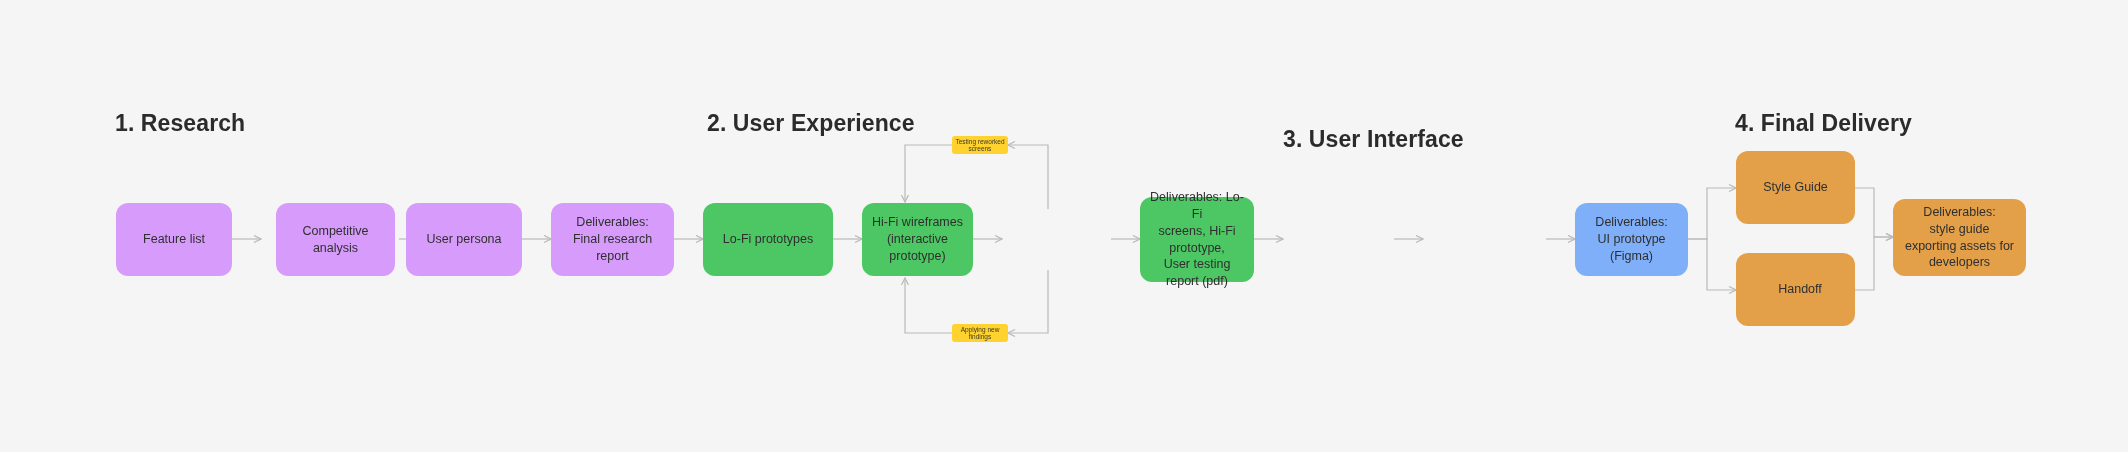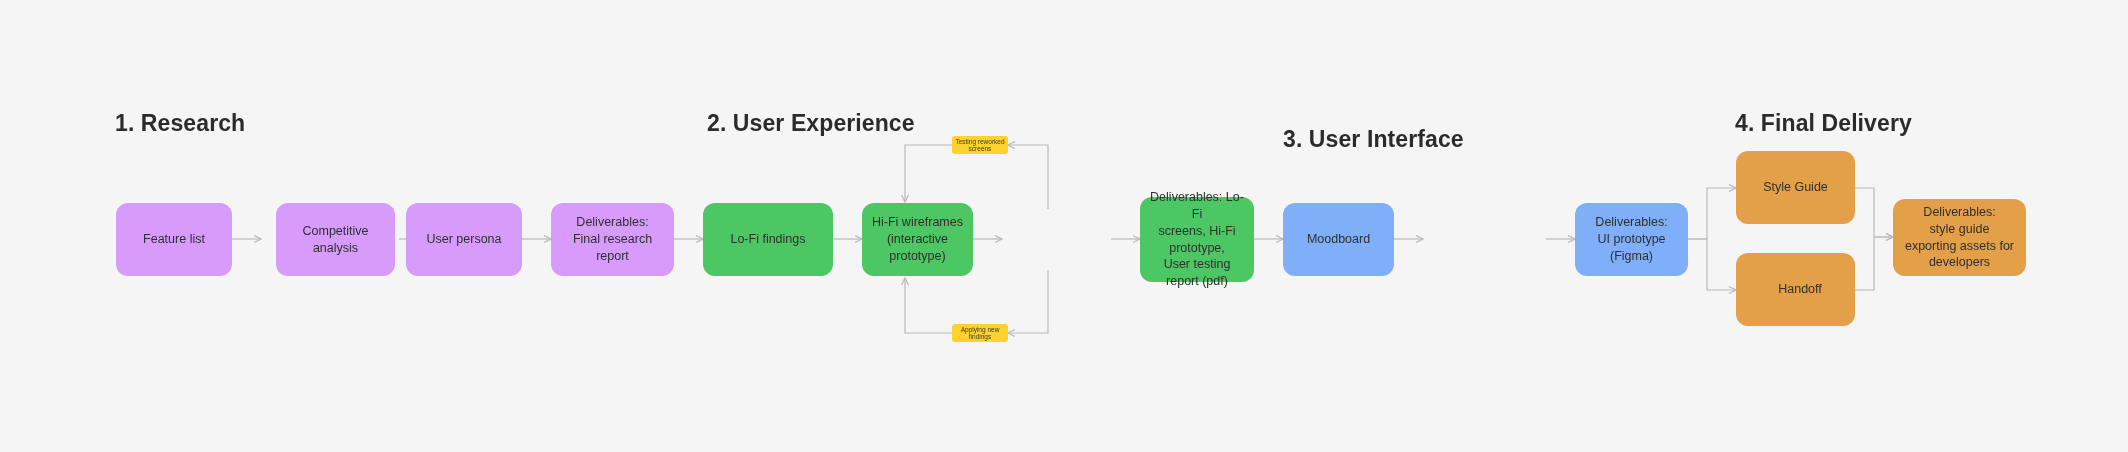--- a/index.html
+++ b/index.html
@@ -124,21 +124,21 @@
   </div>
   <div class="node" style="left:551px; top:203px; width:123px; height:73px; background:#D79CFB;">
     <div>
       <span>Deliverables:</span>
       <span>Final research report</span>
     </div>
   </div>
 
   <div class="node" style="left:703px; top:203px; width:130px; height:73px; background:#4CC764;">
     <div>
-        <span>Lo-Fi findings</span>
+        <span>Lo-Fi prototypes</span>
       </div>
   </div>
   <div class="node" style="left:862px; top:203px; width:111px; height:73px; background:#4CC764;">
     <div>
       <span>Hi-Fi wireframes</span>
       <span>(interactive prototype)</span>
     </div>
   </div>
   <div class="node" style="left:1140px; top:197px; width:114px; height:85px; background:#4CC764;">
     <div>
@@ -148,25 +148,20 @@
     </div>
   </div>
 
   <div class="tag" style="left:952px; top:136px; width:56px; height:18px; background:#FFD230;">
     <span>Testing reworked screens</span>
   </div>
   <div class="tag" style="left:952px; top:324px; width:56px; height:18px; background:#FFD230;">
     <span>Applying new findings</span>
   </div>
 
-  <div class="node" style="left:1283px; top:203px; width:111px; height:73px; background:#7FAFF8;">
-    <div>
-        <span>Moodboard</span>
-      </div>
-  </div>
   <div class="node" style="left:1575px; top:203px; width:113px; height:73px; background:#7FAFF8;">
     <div>
       <span>Deliverables:</span>
       <span>UI prototype (Figma)</span>
     </div>
   </div>
 
   <div class="node" style="left:1736px; top:151px; width:119px; height:73px; background:#E3A049;">
     <div>
         <span>Style Guide</span>

